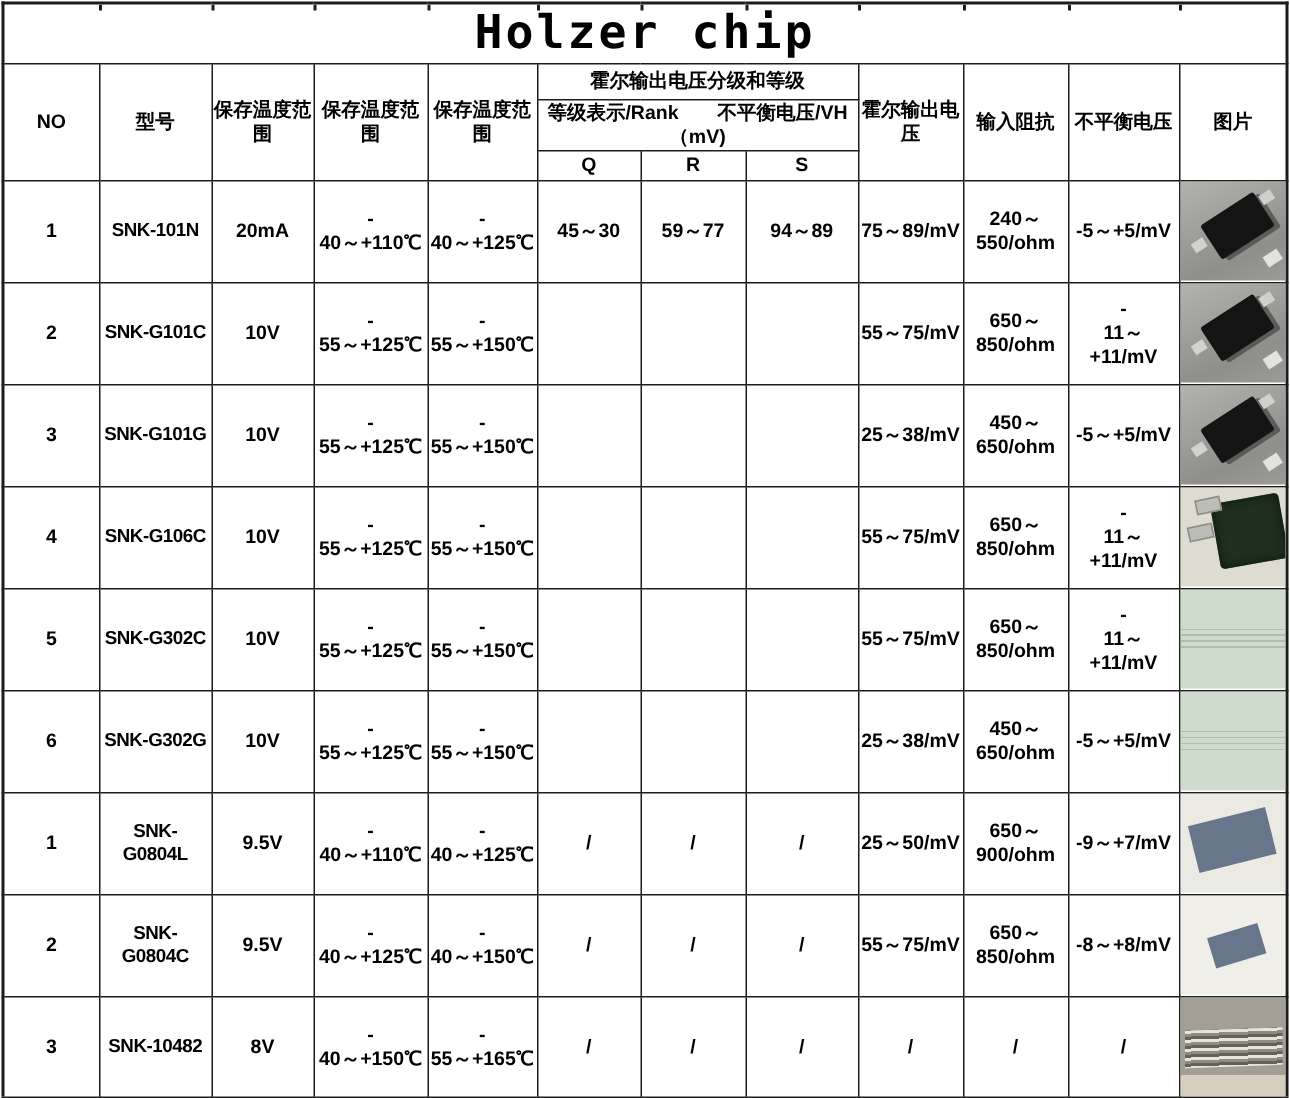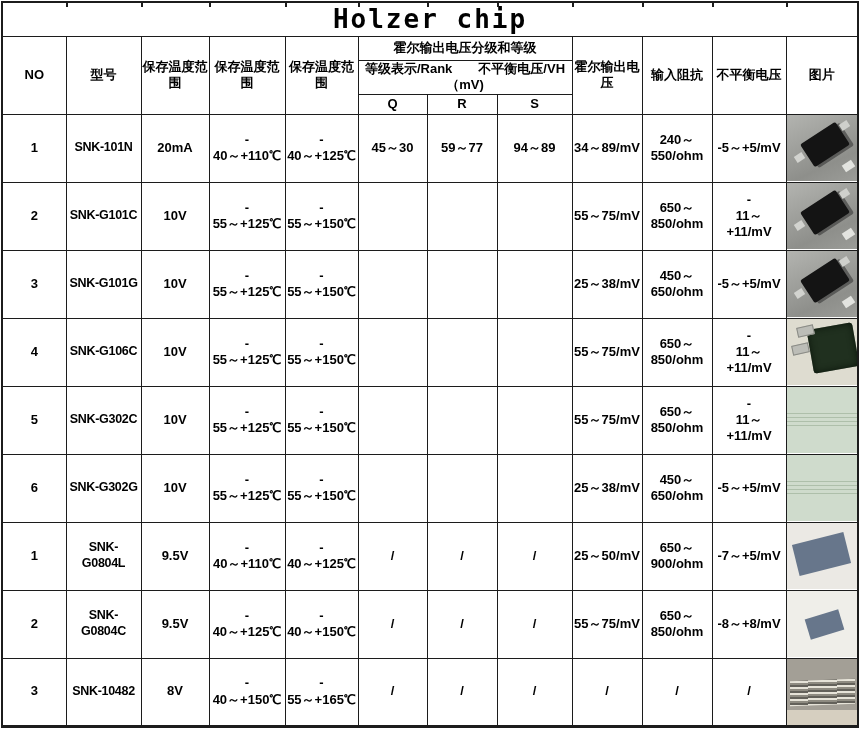--- a/index.html
+++ b/index.html
@@ -3,21 +3,21 @@
 <meta charset="utf-8">
 <style>
   html,body{margin:0;padding:0;background:#fff;}
   body{width:860px;height:732px;font-family:"Liberation Sans",sans-serif;color:#000;}
   table{border-collapse:collapse;table-layout:fixed;width:858px;margin:1px 0 0 1px;
         border:2px solid #1c1c1c;border-bottom:3px solid #1c1c1c;}
   td{border:1px solid #1c1c1c;text-align:center;vertical-align:middle;
      font-weight:bold;font-size:13px;padding:0 1px;overflow:hidden;line-height:1.25;}
   tr.title-row{height:32px;}
   td.title-cell{font-family:"DejaVu Sans Mono","Liberation Mono",monospace;
-     font-size:26px;font-weight:bold;letter-spacing:2px;position:relative;border-bottom:1px solid #1c1c1c;}
+     font-size:31px;font-weight:bold;letter-spacing:2px;position:relative;border-bottom:1px solid #1c1c1c;}
   td.title-cell .tick{position:absolute;top:0;width:2px;height:4px;background:#1c1c1c;}
   tr.hrow1{height:24px;} tr.hrow2{height:34px;} tr.hrow3{height:20px;}
   tbody tr{height:68px;}
   tbody td{white-space:pre-line;}
   td.c-model{font-size:12.5px;letter-spacing:-0.3px;}
   td.c-photo{padding:0;}
   
   .photo{position:relative;width:100%;height:66px;overflow:hidden;}
   .photo i{position:absolute;display:none;}
   .photo-sot23-black-chip{background:linear-gradient(155deg,#b3b4b0,#8e8f8b 70%,#9b9c98);}
@@ -92,21 +92,21 @@
         <td class="c-no">1</td>
         <td class="c-model">SNK-101N</td>
         <td class="c-current">20mA</td>
         <td class="c-op_temp">-
 40～+110℃</td>
         <td class="c-st_temp">-
 40～+125℃</td>
         <td class="c-q">45～30</td>
         <td class="c-r">59～77</td>
         <td class="c-s">94～89</td>
-        <td class="c-hall">34～89/mV</td>
+        <td class="c-hall">75～89/mV</td>
         <td class="c-impedance">240～
 550/ohm</td>
         <td class="c-unbalance">-5～+5/mV</td>
         <td class="c-photo"><div class="photo photo-sot23-black-chip"><i class="pb"></i><i class="ld-a"></i><i class="ld-b"></i><i class="ld-c"></i></div></td>
       </tr>
       <tr>
         <td class="c-no">2</td>
         <td class="c-model">SNK-G101C</td>
         <td class="c-current">10V</td>
         <td class="c-op_temp">-
@@ -200,21 +200,21 @@
         <td class="c-op_temp">-
 40～+110℃</td>
         <td class="c-st_temp">-
 40～+125℃</td>
         <td class="c-q">/</td>
         <td class="c-r">/</td>
         <td class="c-s">/</td>
         <td class="c-hall">25～50/mV</td>
         <td class="c-impedance">650～
 900/ohm</td>
-        <td class="c-unbalance">-7～+5/mV</td>
+        <td class="c-unbalance">-9～+7/mV</td>
         <td class="c-photo"><div class="photo photo-gray-plate-large"><i class="pb"></i></div></td>
       </tr>
       <tr>
         <td class="c-no">2</td>
         <td class="c-model">SNK-G0804C</td>
         <td class="c-current">9.5V</td>
         <td class="c-op_temp">-
 40～+125℃</td>
         <td class="c-st_temp">-
 40～+150℃</td>

